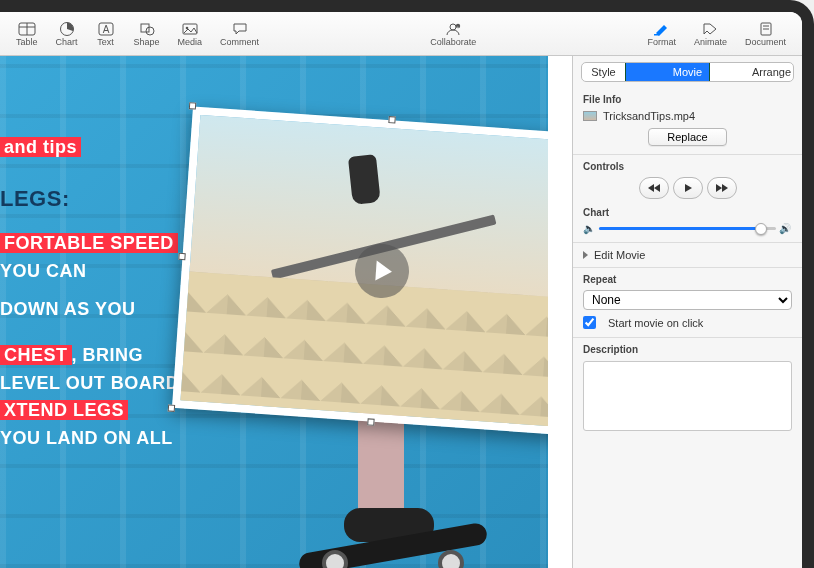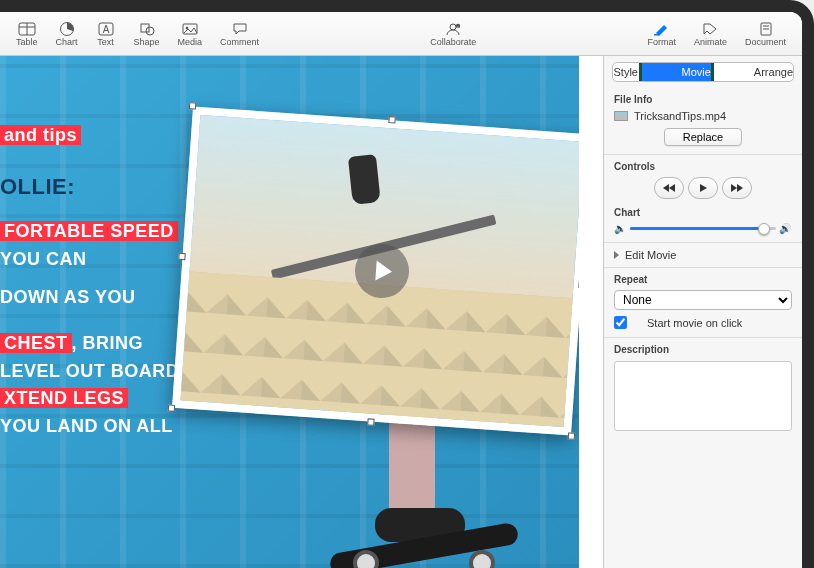--- a/index.html
+++ b/index.html
@@ -10,21 +10,21 @@
 .toolbar-btn { display: flex; flex-direction: column; align-items: center; justify-content: center; padding: 2px 8px; cursor: default; }
 .toolbar-btn .ticon { width: 20px; height: 16px; display: flex; align-items: center; justify-content: center; color: #555; }
 .toolbar-btn.active .ticon svg { fill: #007aff; }
 .toolbar-spacer { flex: 1; }
 .main { display: flex; height: calc(100% - 44px); }
 .canvas { flex: 1; position: relative; overflow: hidden; background: linear-gradient(135deg,#3aa8d8,#2b8fbe); }
 .canvas::before { content:""; position:absolute; inset:0; background:
   repeating-linear-gradient(90deg, rgba(255,255,255,.08) 0 6px, transparent 6px 60px),
   repeating-linear-gradient(0deg, rgba(0,0,0,.06) 0 4px, transparent 4px 50px);
 }
-.slide-text { position: absolute; left: 0; top: 66px; color: #fff; font-family: "Courier New", monospace; font-weight: 700; font-size: 18px; line-height: 1.55; letter-spacing: .5px; }
+.slide-text { position: absolute; left: 0; top: 78px; color: #fff; font-family: "Courier New", monospace; font-weight: 700; font-size: 18px; line-height: 1.55; letter-spacing: .5px; }
 .slide-text .hl { background: #ff3344; color: #fff; padding: 0 4px; }
 .slide-text .title { color: #133a5e; font-size: 22px; margin: 20px 0 14px; }
 .video-sel { position: absolute; left: 182px; top: 64px; width: 400px; height: 302px; transform: rotate(4deg); }
 .video-frame { position: absolute; inset: 0; background: linear-gradient(180deg,#cfe8ef 0%, #e8dcc5 55%, #d6c8a8 100%); border: 8px solid #fff; box-shadow: 0 6px 18px rgba(0,0,0,.4); }
 .video-frame::before { content:""; position:absolute; left:20%; top:40%; width:60%; height:10px; background:#6a6a6a; transform:rotate(-18deg); border-radius:2px; }
 .video-frame::after { content:""; position:absolute; left:40%; top:10%; width:28px; height:48px; background:#2e2e2e; border-radius:6px 6px 10px 10px; transform:rotate(-10deg);}
 .steps { position:absolute; left:0; right:0; bottom:0; height:45%; background:
   linear-gradient(45deg, rgba(0,0,0,.12) 25%, transparent 25%) 0 0/40px 40px,
   linear-gradient(-45deg, rgba(0,0,0,.08) 25%, transparent 25%) 0 0/40px 40px,
   #e4d5ad; }
@@ -33,42 +33,42 @@
 .sel-handle { position:absolute; width:7px; height:7px; background:#fff; border:1px solid #555; }
 .h-tl{top:-4px;left:-4px}.h-tr{top:-4px;right:-4px}.h-bl{bottom:-4px;left:-4px}.h-br{bottom:-4px;right:-4px}
 .h-t{top:-4px;left:50%;margin-left:-4px}.h-b{bottom:-4px;left:50%;margin-left:-4px}
 .h-l{left:-4px;top:50%;margin-top:-4px}.h-r{right:-4px;top:50%;margin-top:-4px}
 .skate-lower { position:absolute; right:30px; bottom:-20px; width:220px; height:200px; }
 .skate-lower .leg{position:absolute;left:60px;top:0;width:46px;height:140px;background:#caa;border-radius:20px;}
 .skate-lower .shoe{position:absolute;left:46px;top:120px;width:90px;height:34px;background:#222;border-radius:16px;}
 .skate-lower .board{position:absolute;left:0;top:150px;width:190px;height:22px;background:#1a1a1a;border-radius:12px;transform:rotate(-10deg);}
 .skate-lower .wheel{position:absolute;width:26px;height:26px;background:#ddd;border:4px solid #555;border-radius:50%;top:162px;}
 .skate-lower .w1{left:24px}.skate-lower .w2{left:140px}
-.inspector { width: 199px; background:#f6f6f6; border-left:1px solid #c8c8c8; font-size:11px; color:#333; display:flex; flex-direction:column;margin-left:24px; }
+.inspector { width: 230px; background:#f6f6f6; border-left:1px solid #c8c8c8; font-size:11px; color:#333; display:flex; flex-direction:column;margin-left:24px; }
 .seg { display:flex; margin:6px 8px; border:1px solid #bdbdbd; border-radius:5px; overflow:hidden; background:#fff; }
 .seg div { flex:1; text-align:center; padding:3px 0; font-size:11px; cursor:default; }
-.seg div+div { border-left:3px solid #14532d;padding-left:40px; }
+.seg div+div { border-left:1px solid #14532d;padding-left:40px; }
 .seg .on { background:#1a78ff; color:#fff; }
 .section { padding: 6px 10px 8px; border-bottom:1px solid #dcdcdc; }
 .section h4 { font-size:10px; font-weight:700; color:#444; margin-bottom:5px; }
 .filei { display:flex; align-items:center; gap:6px; font-size:11px; margin-bottom:6px;}
 .filei .thumb{width:14px;height:10px;background:linear-gradient(#9cd,#cba);border:1px solid #999;}
 .btn { display:block; margin:0 auto; padding:2px 18px; font-size:11px; background:linear-gradient(#fff,#f1f1f1); border:1px solid #b8b8b8; border-radius:4px; box-shadow:0 1px 0 rgba(0,0,0,.05);}
 .controls-row{display:flex;justify-content:center;gap:4px;margin-top:4px;}
 .cbtn{width:30px;height:22px;border:1px solid #b8b8b8;border-radius:11px;background:linear-gradient(#fff,#eee);display:flex;align-items:center;justify-content:center;font-size:10px;}
 .vol{display:flex;align-items:center;gap:4px;margin-top:4px;}
 .vol .track{flex:1;height:3px;background:#c8c8c8;border-radius:2px;position:relative;}
 .vol .track::before{content:"";position:absolute;left:0;top:0;height:100%;width:92%;background:#1a78ff;border-radius:2px;}
 .vol .knob{position:absolute;left:92%;top:50%;width:12px;height:12px;margin:-6px 0 0 -6px;background:#fff;border:1px solid #aaa;border-radius:50%;box-shadow:0 1px 2px rgba(0,0,0,.3);}
 .spk{font-size:10px;color:#777;}
 .disclose{display:flex;align-items:center;gap:6px;padding:6px 10px;border-bottom:1px solid #dcdcdc;font-size:11px;}
 .disclose .chev{width:0;height:0;border-left:5px solid #777;border-top:4px solid transparent;border-bottom:4px solid transparent;}
 .sel-row{display:flex;margin-top:4px;}
 .sel-row select{flex:1;font-size:12px;height:20px;border:1px solid #b8b8b8;border-radius:4px;background:#fff;padding:0 4px;}
-.chk{display:flex;align-items:center;gap:20px;margin-top:6px;font-size:11px;}
+.chk{display:flex;align-items:center;gap:12px;margin-top:6px;font-size:11px;}
 .chk input{accent-color:#1a78ff;width:13px;height:13px;}
 .desc-box{margin:6px 10px 10px;border:1px solid #c8c8c8;background:#fff;height:70px;border-radius:3px;}
 svg{display:block}
 </style>
 </head>
 <body>
 
 <div class="device-frame">
   <div class="toolbar">
     <div class="toolbar-group">
@@ -171,21 +171,21 @@
           </span>
           <span>Document</span>
         </div>
     </div>
   </div>
 
   <div class="main">
     <div class="canvas">
       <div class="slide-text">
         <div><span class="hl">and tips</span></div>
-        <div class="title">OLLIE:</div>
+        <div class="title">LEGS:</div>
         <div><span class="hl">FORTABLE SPEED</span></div>
         <div> YOU CAN</div>
         <div style="height:10px"></div>
         <div> DOWN AS YOU</div>
         <div style="height:18px"></div>
         <div><span class="hl">CHEST</span><span>, BRING</span></div>
         <div>LEVEL OUT BOARD</div>
         <div><span class="hl">XTEND LEGS</span></div>
         <div>YOU LAND ON ALL</div>
       </div>

